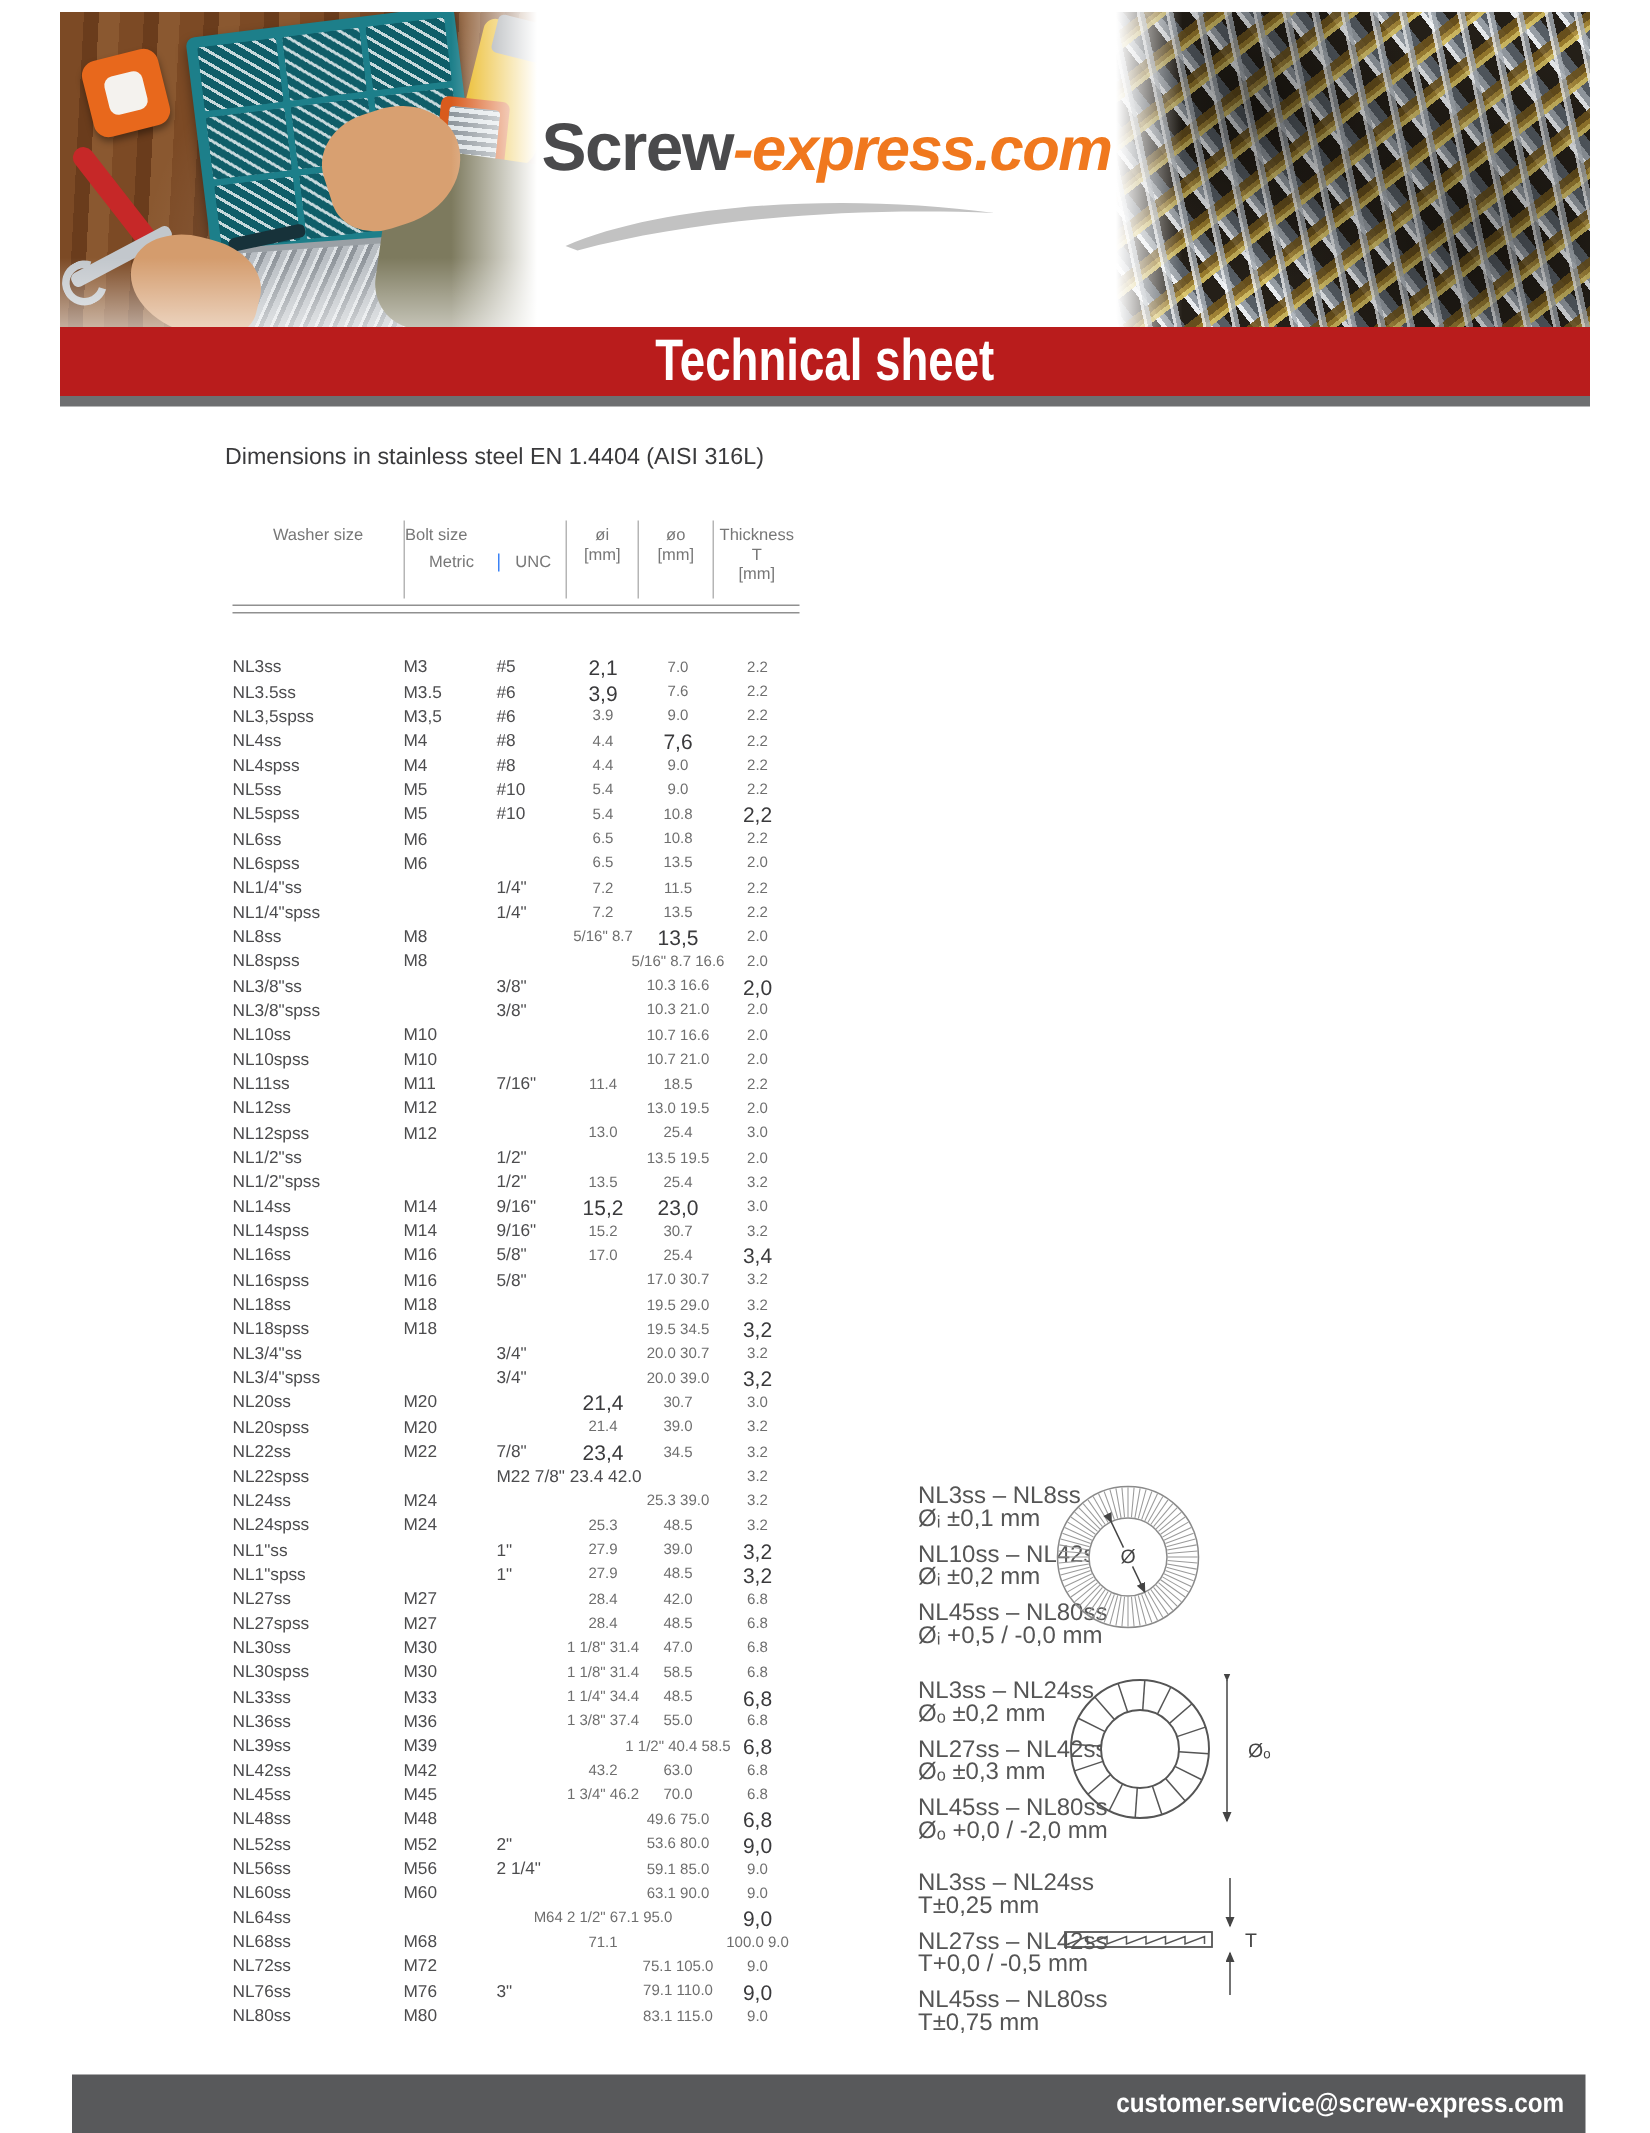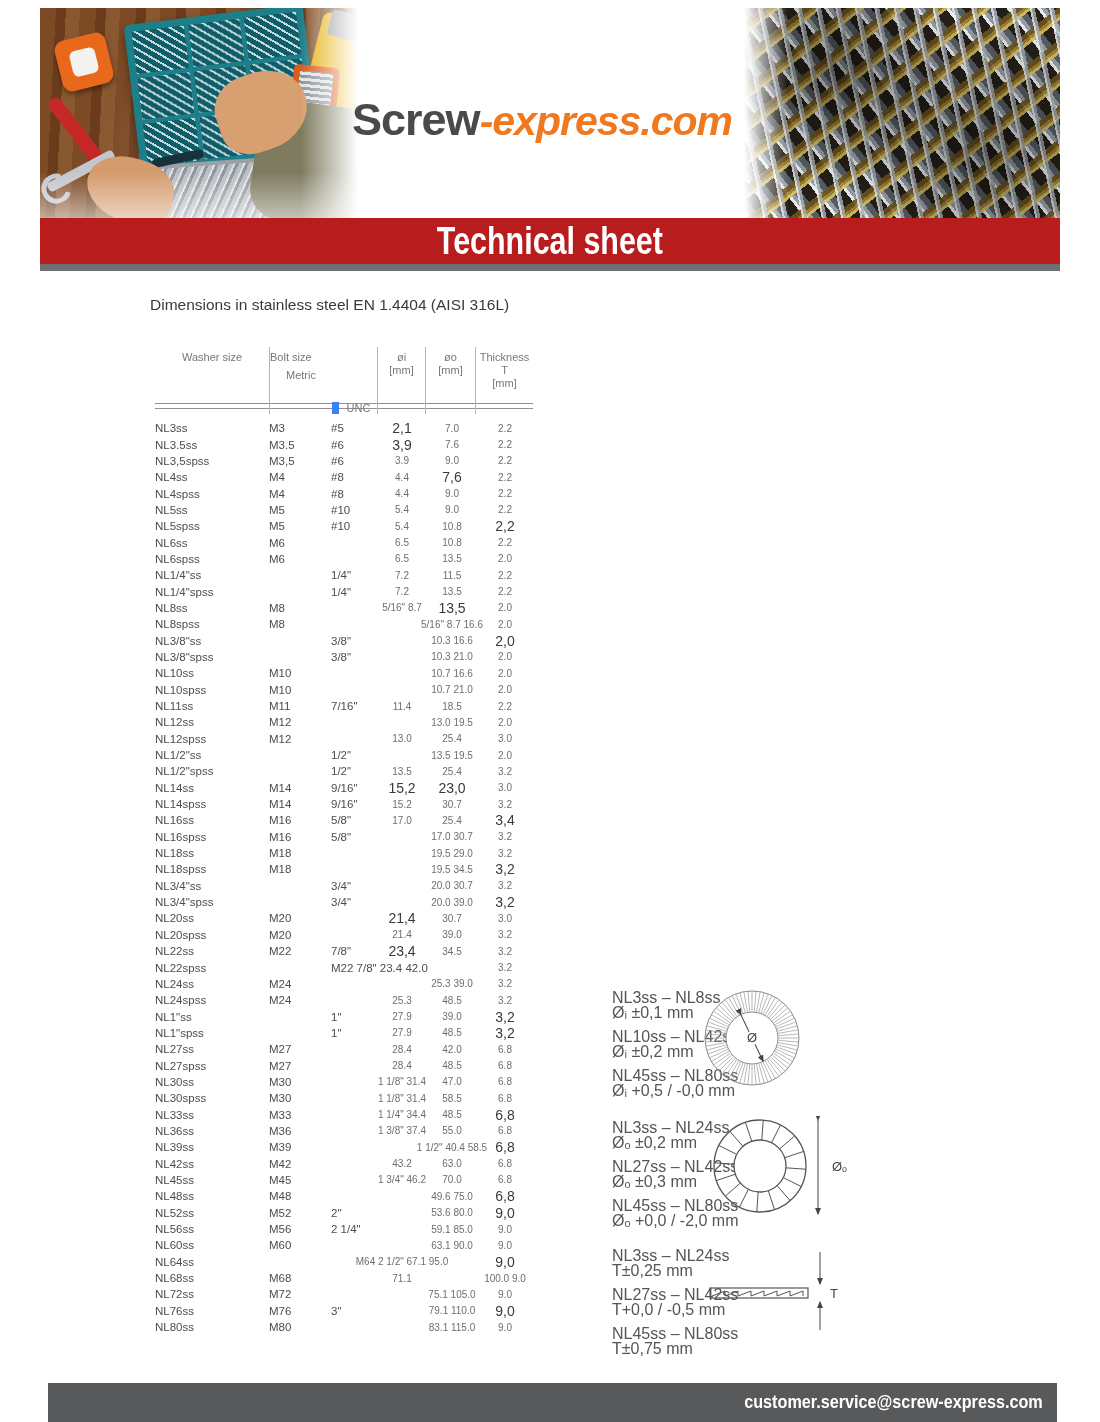--- a/index.html
+++ b/index.html
@@ -59,21 +59,21 @@
       repeating-linear-gradient(-38deg,#d9c261 0 3px,#a5842f 3px 6px,#6e541d 6px 11px,transparent 11px 26px);opacity:.9;}
   .pile3{position:absolute;inset:0;background:
       repeating-linear-gradient(78deg,#f2f4f6 0 2px,#aab1b8 2px 5px,transparent 5px 19px);opacity:.8;}
   .pile4{position:absolute;inset:0;background:
       radial-gradient(circle at 30% 30%, rgba(0,0,0,.45), transparent 45%),
       radial-gradient(circle at 75% 70%, rgba(0,0,0,.4), transparent 50%);}
   .fade-right{position:absolute;inset:0;background:linear-gradient(to right,#ffffff 0%,rgba(255,255,255,0) 14%);}
 
   
   .logo-wrap{position:absolute;left:358px;top:8px;width:386px;height:210px;background:#fff;
-     display:flex;flex-direction:row;align-items:center;justify-content:center;margin-left:21px;}
+     display:flex;flex-direction:column;align-items:center;justify-content:center;}
   .logo-line{white-space:nowrap;margin-top:14px;}
   .logo-part1{font-size:45px;font-weight:700;color:#4a4a4c;letter-spacing:-1px;}
   .logo-part2{font-size:41px;font-weight:700;font-style:italic;color:#f0781e;letter-spacing:-1px;}
   .swoosh{margin-top:2px;margin-right:60px;}
 
   
   .banner{position:absolute;left:40px;top:218px;width:1020px;height:46px;display:flex;
      align-items:center;justify-content:center;}
   .banner-text{color:#fff;font-weight:700;font-size:39px;letter-spacing:0;
      transform:scaleX(.78);transform-origin:center;}
@@ -84,24 +84,24 @@
 
   
   .tbl{position:absolute;left:155px;top:347px;width:378px;color:#6b6b6b;}
   .thead{display:grid;grid-template-columns:114px 108px 48px 50px 58px;height:52px;font-size:11px;color:#777;}
   .th{display:flex;align-items:flex-start;justify-content:center;padding-top:4px;text-align:center;}
   .th-border{border-left:1px solid #b5b5b5;}
   .bolt-group{display:flex;flex-direction:column;align-items:flex-start;border-left:1px solid #b5b5b5;}
   .bolt-title{text-align:center;padding-top:4px;}
   .bolt-sub{display:grid;grid-template-columns:62px 46px;margin-top:6px;}
   .bolt-sub div{text-align:center;}
-  .bolt-sub .sub-unc{border-left:7px solid #3b82f6;margin-top:33px;}
+  .bolt-sub .sub-unc{border-left:1px solid #3b82f6;}
   .th .two-line{line-height:13px;}
   .hrule{height:4px;border-top:1.4px solid #909090;border-bottom:1.4px solid #909090;margin-top:4px;}
-  .tbody{margin-top:11px;}
+  .tbody{margin-top:28px;}
   .trow{display:grid;grid-template-columns:114px 62px 46px 50px 50px 56px;height:16.35px;align-items:center;}
   .cell{white-space:nowrap;font-size:10px;color:#6e6e6e;}
   .cell.washer{font-size:11.5px;color:#4c4c4e;}
   .cell.metric{font-size:11.5px;color:#4c4c4e;}
   .cell.unc{font-size:11.5px;color:#4c4c4e;}
   .cell.num{justify-self:center;}
   .cell.big{font-size:14px;color:#3a3a3c;}
 
   
   .diag-labels{position:absolute;left:612px;width:165px;font-size:16px;color:#555;}

